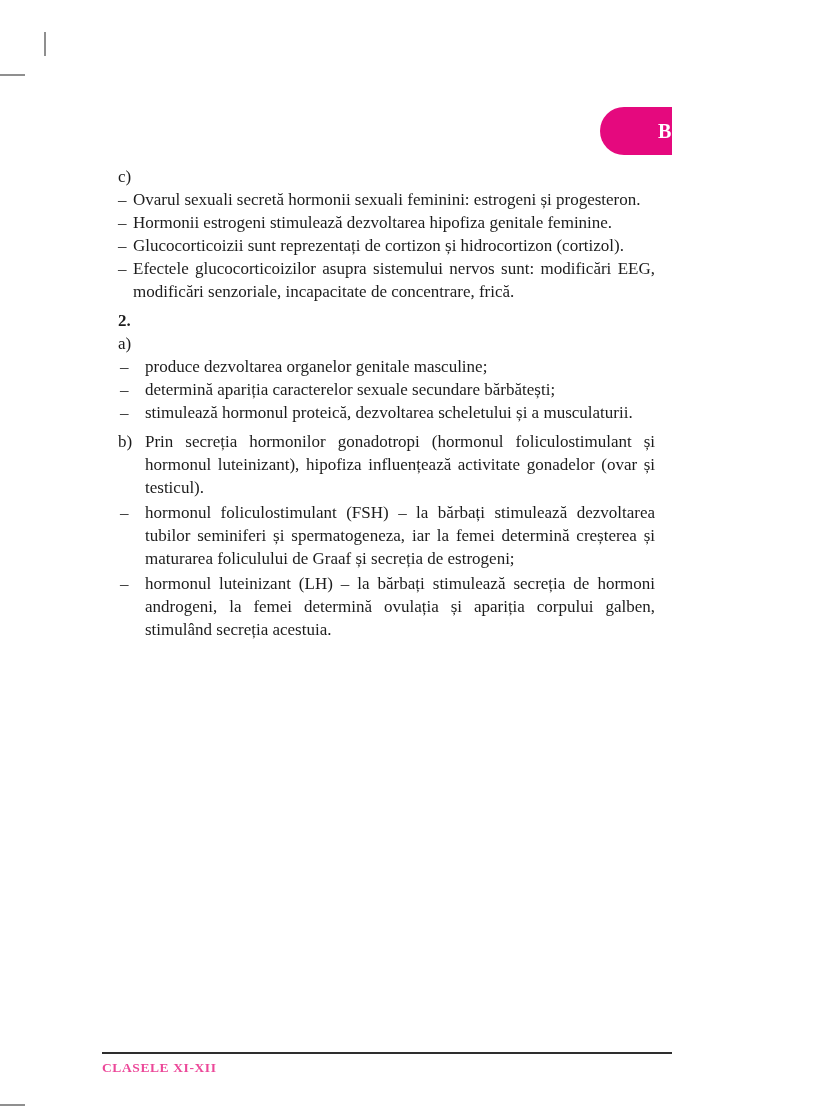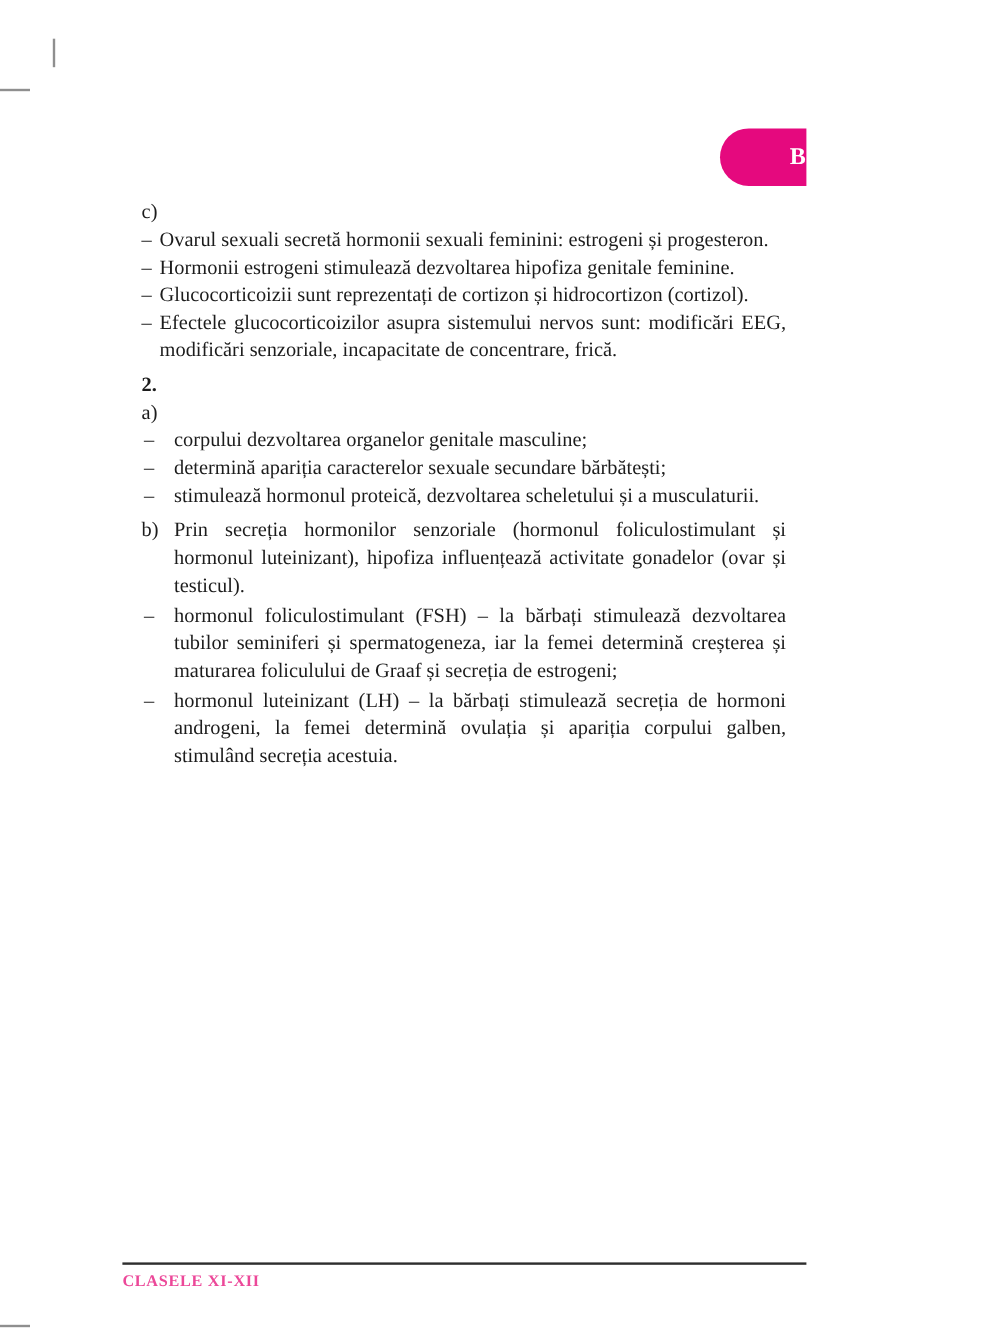--- a/index.html
+++ b/index.html
@@ -144,34 +144,34 @@
     <div class="item">
       <span class="marker">–</span>
       <span class="text">Efectele glucocorticoizilor asupra sistemului nervos sunt: modificări EEG, modificări senzoriale, incapacitate de concentrare, frică.</span>
     </div>
 
     <div class="plain-label bold-label mt6">2.</div>
     <div class="plain-label">a)</div>
 
     <div class="item g2">
       <span class="marker">–</span>
-      <span class="text left">corpului dezvoltarea organelor genitale masculine;</span>
+      <span class="text left">produce dezvoltarea organelor genitale masculine;</span>
     </div>
     <div class="item g2">
       <span class="marker">–</span>
       <span class="text left">determină apariția caracterelor sexuale secundare bărbătești;</span>
     </div>
     <div class="item g2">
       <span class="marker">–</span>
       <span class="text left">stimulează hormonul proteică, dezvoltarea scheletului și a musculaturii.</span>
     </div>
 
     <div class="item gb mt6">
       <span class="marker">b)</span>
-      <span class="text">Prin secreția hormonilor senzoriale (hormonul foliculostimulant și hormonul luteinizant), hipofiza influențează activitate gonadelor (ovar și testicul).</span>
+      <span class="text">Prin secreția hormonilor gonadotropi (hormonul foliculostimulant și hormonul luteinizant), hipofiza influențează activitate gonadelor (ovar și testicul).</span>
     </div>
 
     <div class="item g2 mt2">
       <span class="marker">–</span>
       <span class="text">hormonul foliculostimulant (FSH) – la bărbați stimulează dezvoltarea tubilor seminiferi și spermatogeneza, iar la femei determină creșterea și maturarea foliculului de Graaf și secreția de estrogeni;</span>
     </div>
     <div class="item g2 mt2">
       <span class="marker">–</span>
       <span class="text">hormonul luteinizant (LH) – la bărbați stimulează secreția de hormoni androgeni, la femei determină ovulația și apariția corpului galben, stimulând secreția acestuia.</span>
     </div>

